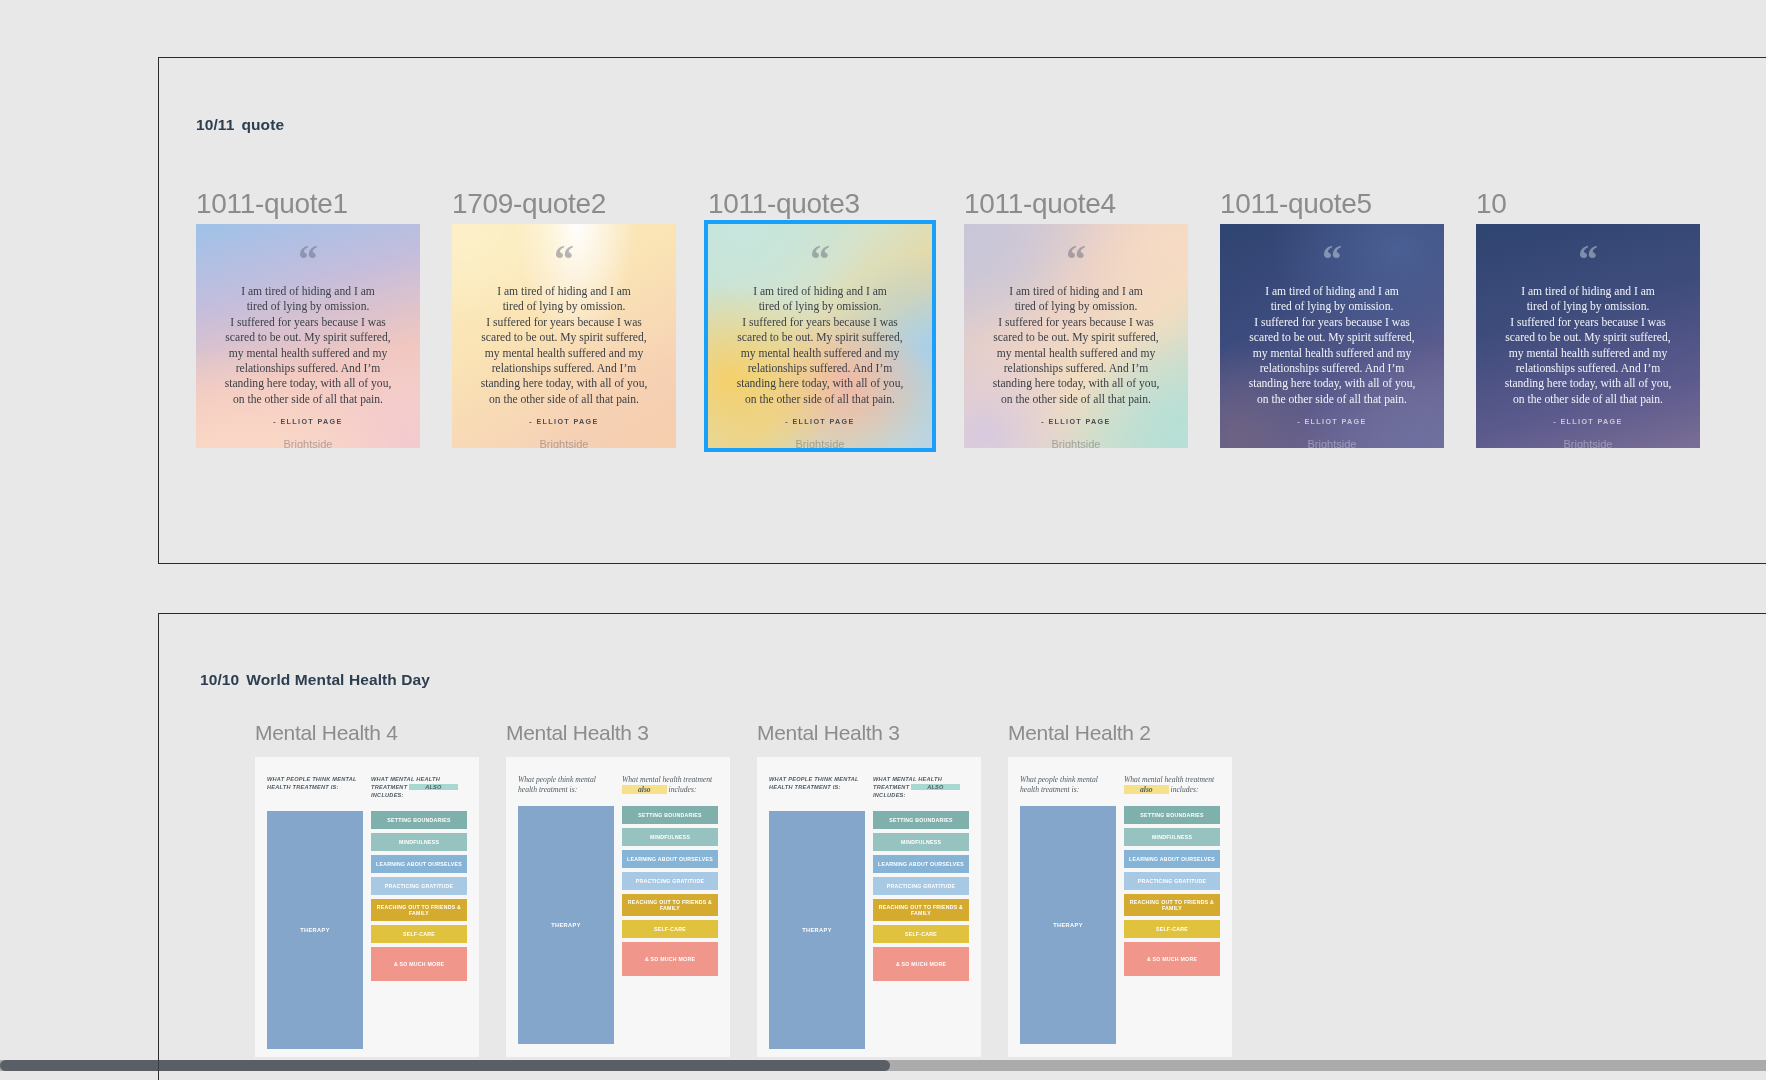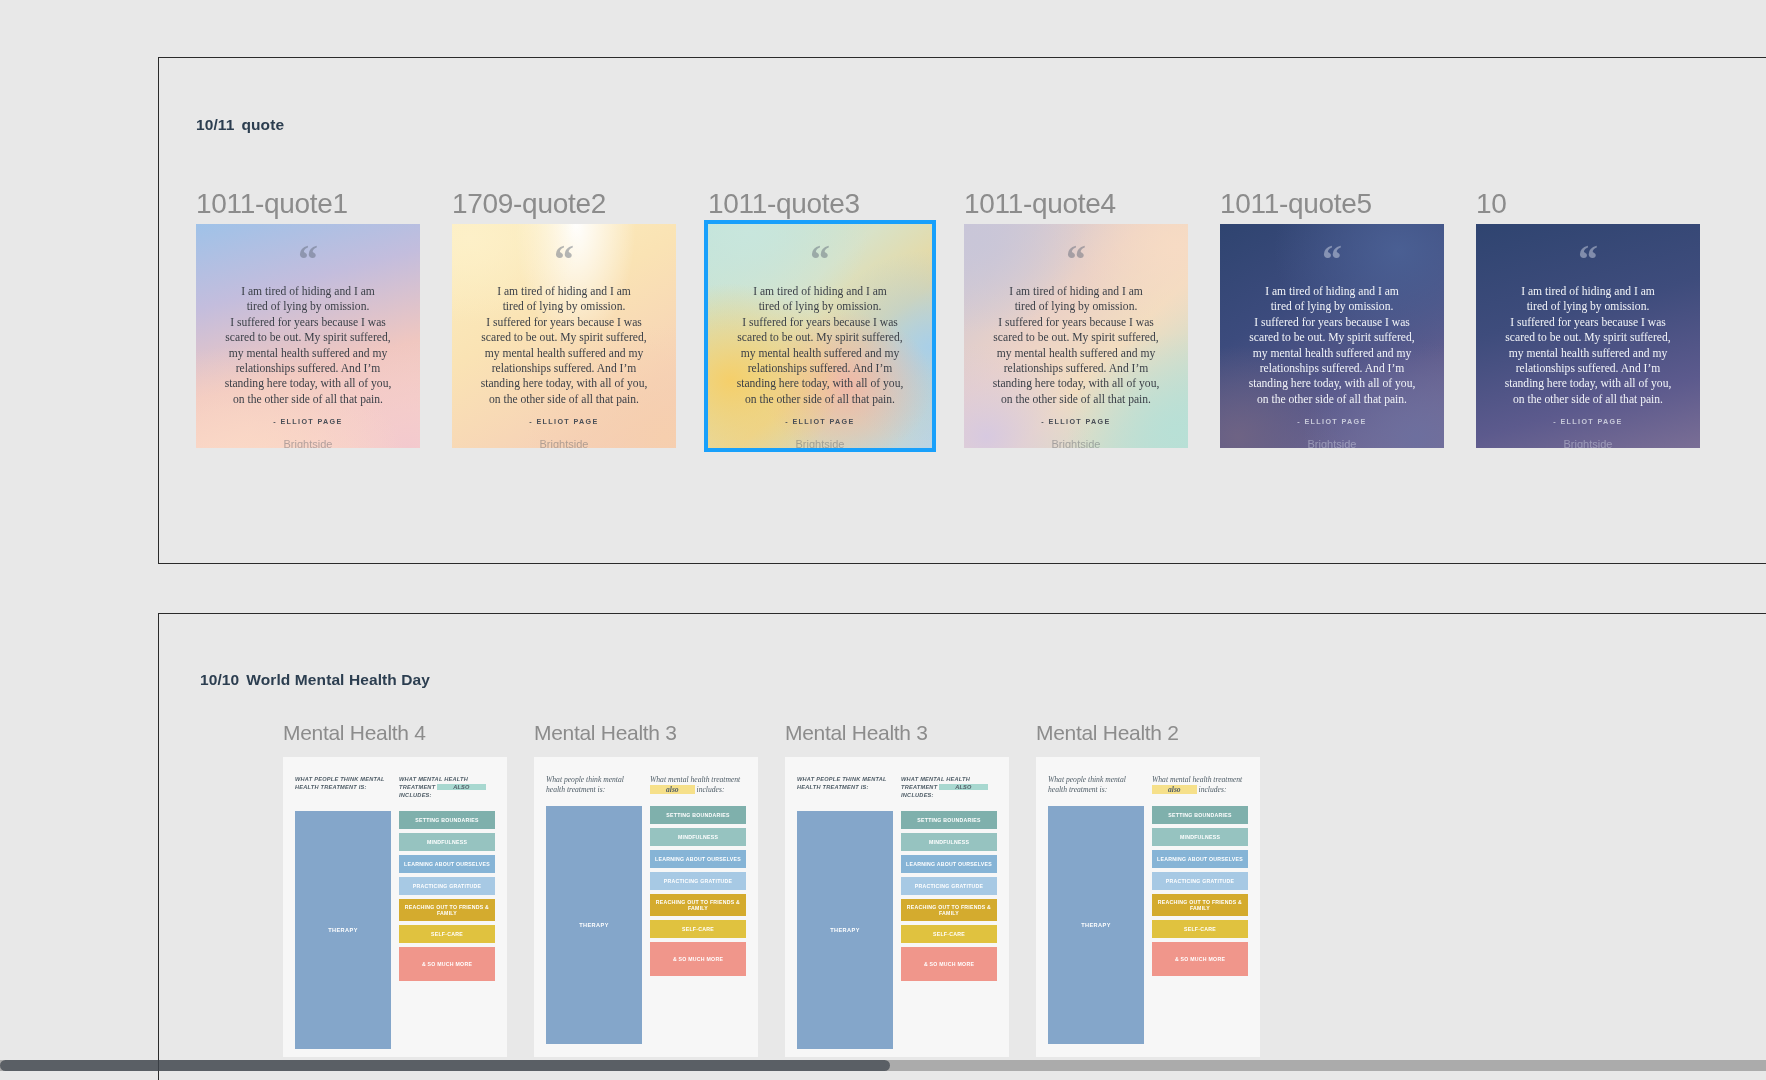--- a/index.html
+++ b/index.html
@@ -124,21 +124,21 @@
       radial-gradient(90% 80% at 80% 12%, #4a5f93 0%, rgba(74,95,147,0) 62%),
       radial-gradient(85% 70% at 88% 95%, #6d6f9e 0%, rgba(109,111,158,0) 60%),
       radial-gradient(80% 70% at 8% 95%, #6e6384 0%, rgba(110,99,132,0) 58%),
       linear-gradient(150deg, #2f4470 0%, #3c4b7d 35%, #5a5a8c 68%, #7d6f96 100%);
   }
   .bg.g6 {
     background: linear-gradient(165deg, #2f4470 0%, #3e4c7c 40%, #5c5a8d 75%, #7a6e95 100%);
   }
 
   
-  .mh-row { position: absolute; left: 124px; top: 107px; display: flex; gap: 27px; }
+  .mh-row { position: absolute; left: 96px; top: 107px; display: flex; gap: 27px; }
   .mh-item { position: relative; width: 224px; }
   .mh-label {
     font-size: 21px; color: #8c8c8c; letter-spacing: -.3px;
     margin-bottom: 10px; white-space: nowrap; height: 26px;
   }
   .mh-card {
     width: 224px; height: 300px;
     background: #f7f7f7;
     padding: 18px 12px 0;
     overflow: hidden;

